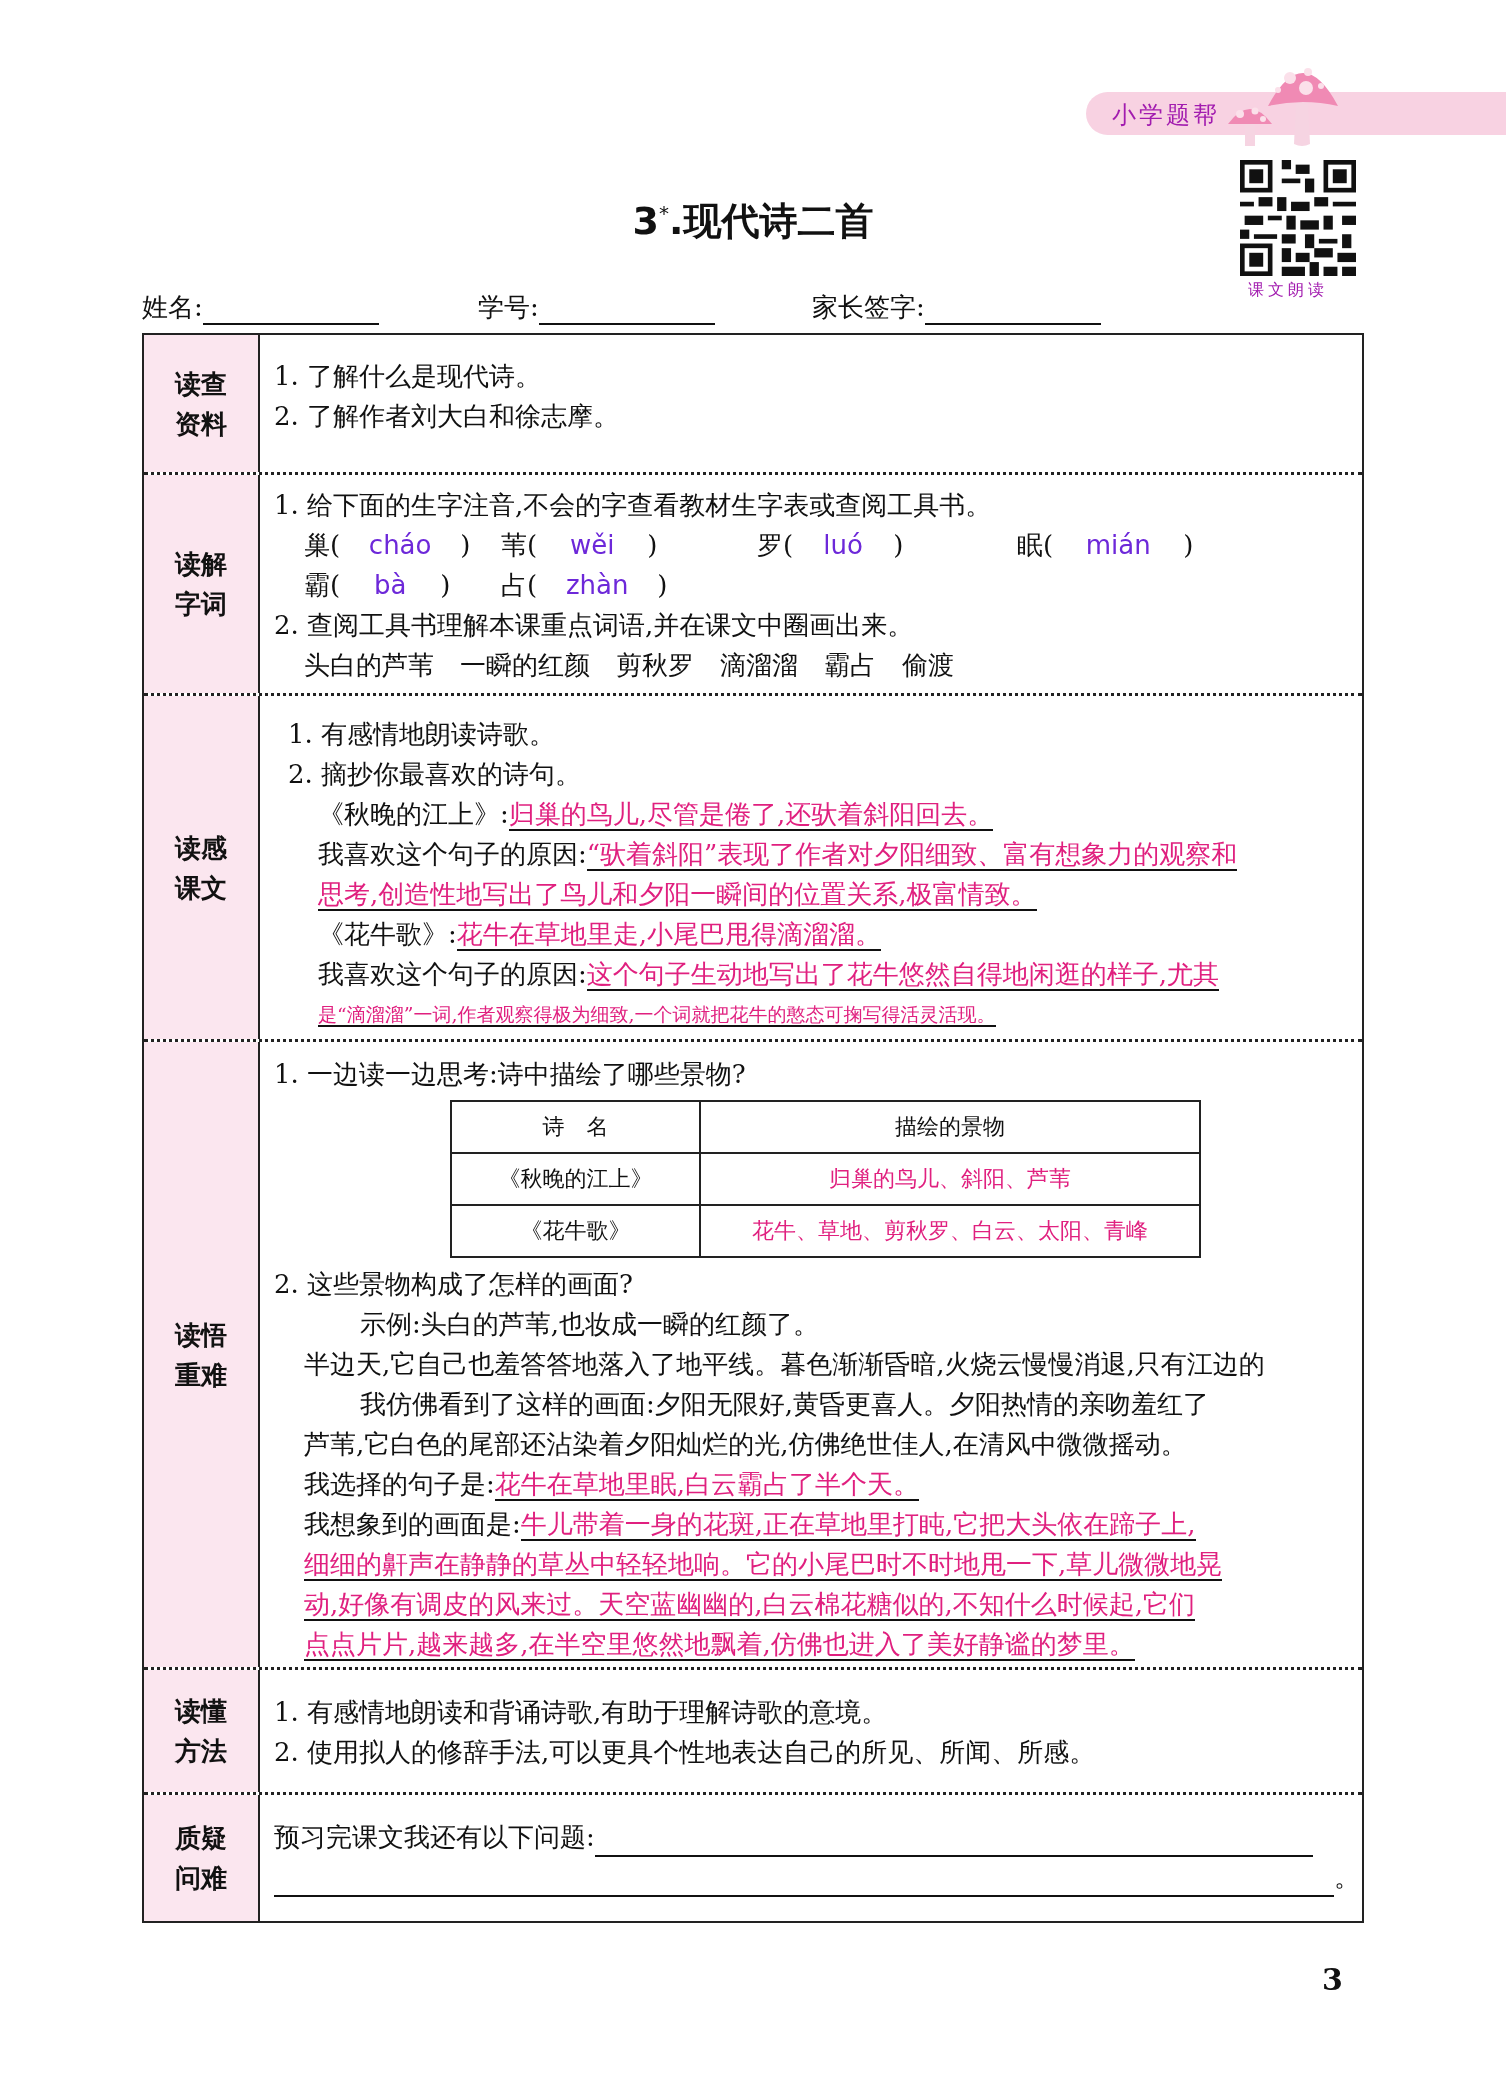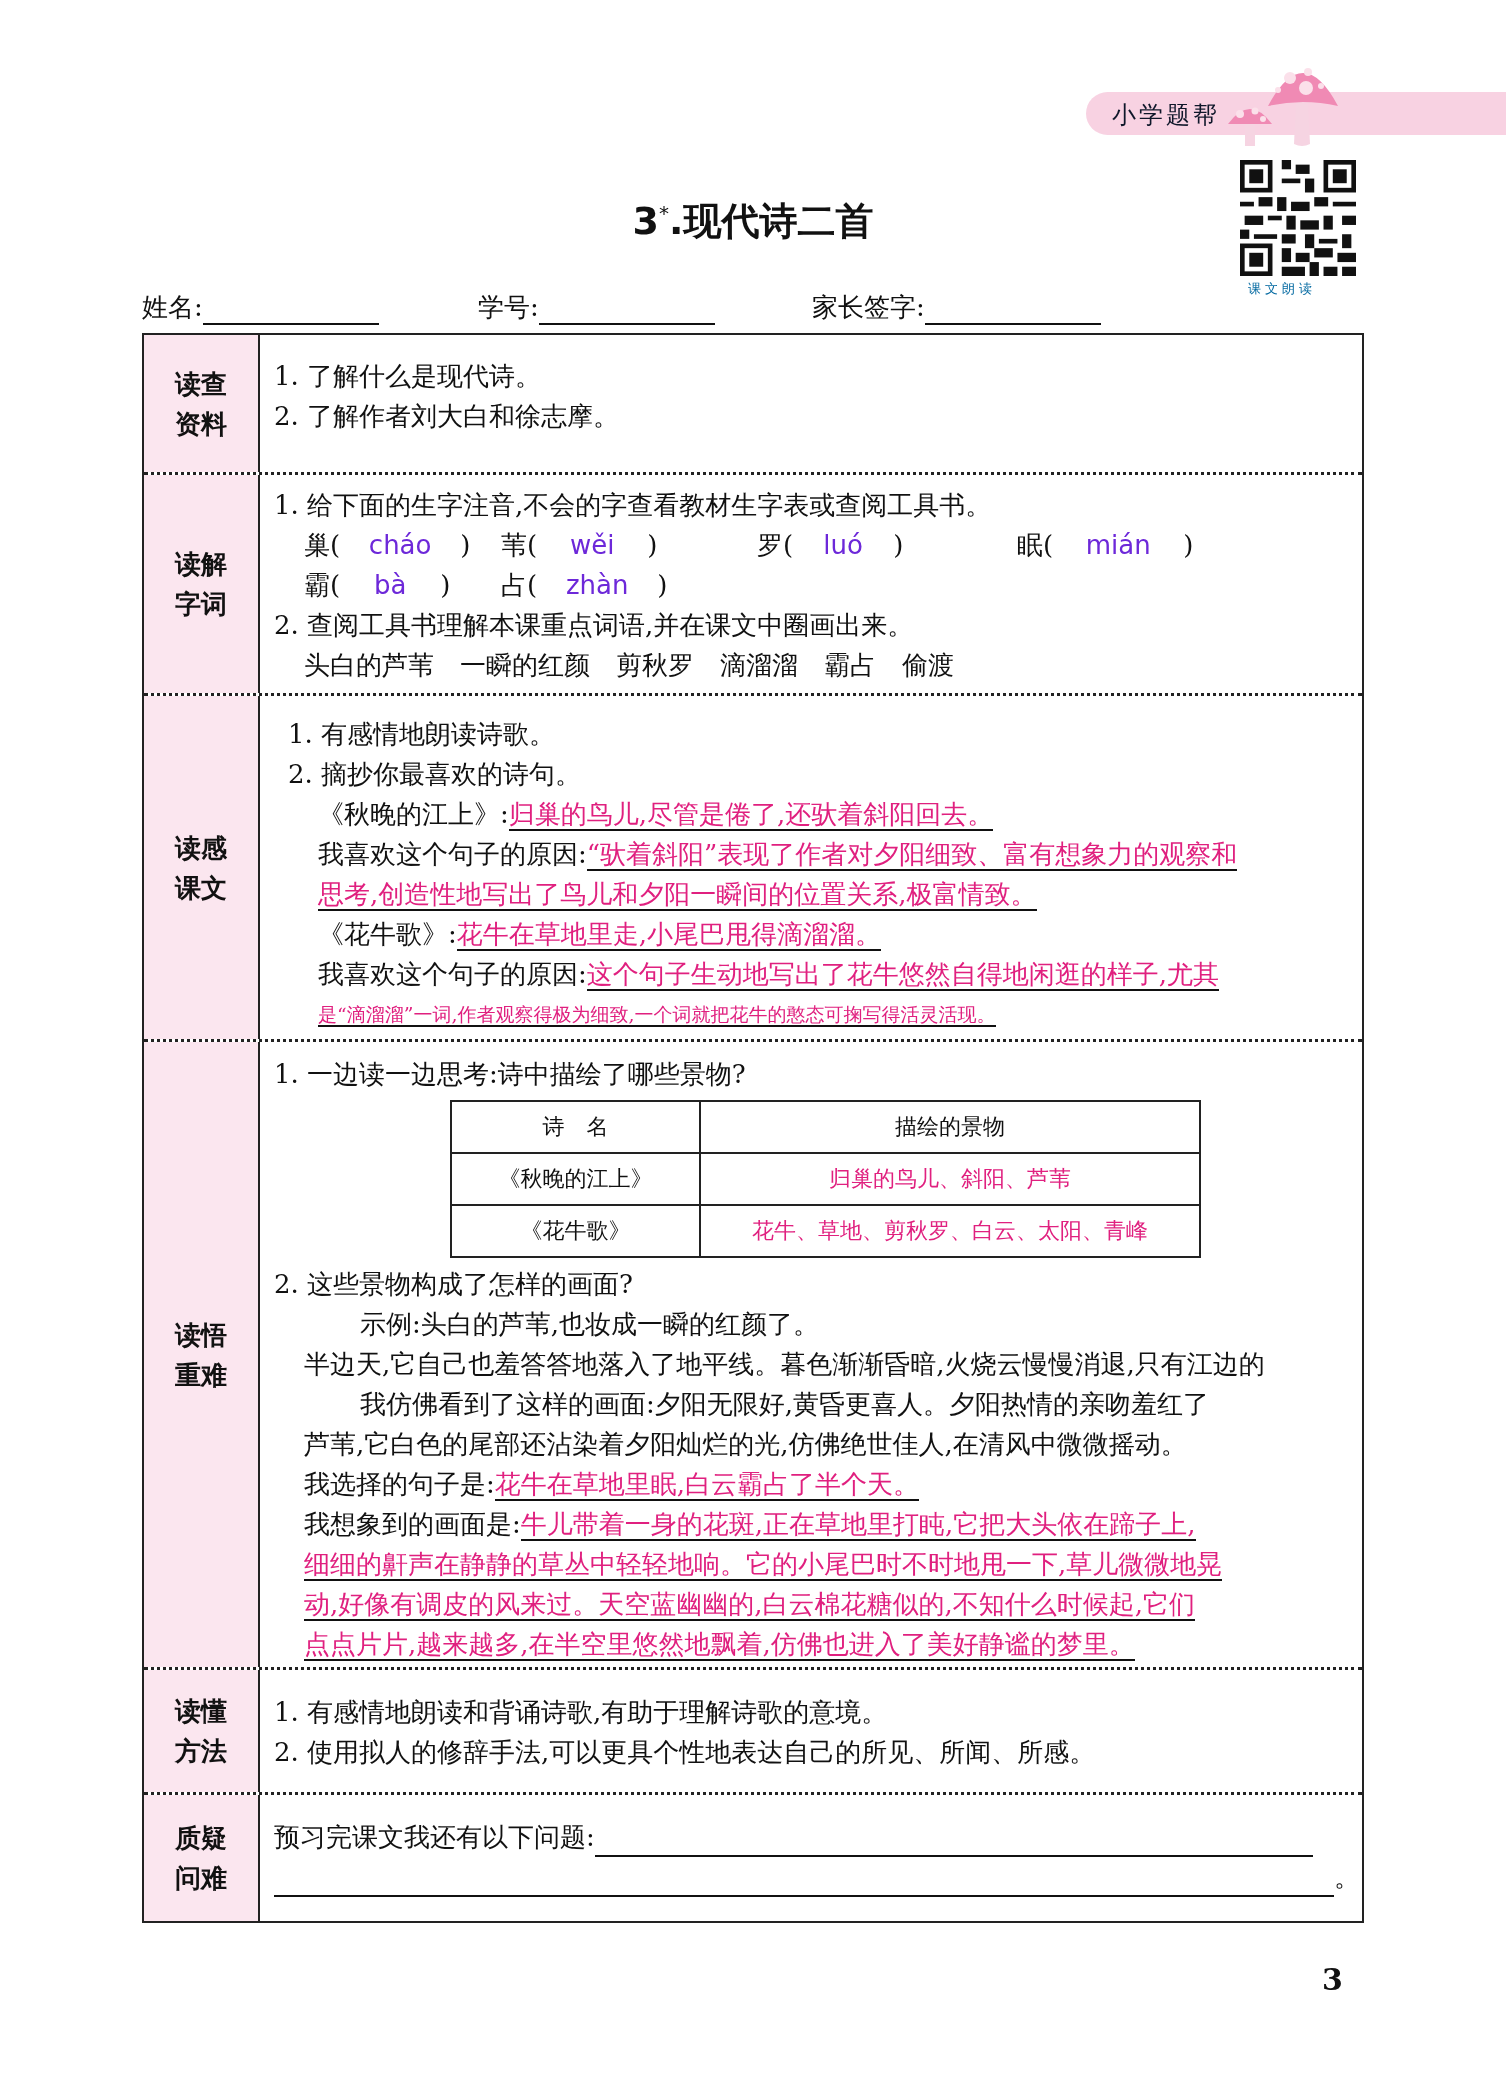--- a/index.html
+++ b/index.html
@@ -3,24 +3,24 @@
 <meta charset="utf-8">
 <style>
   html, body { margin:0; padding:0; background:#ffffff; }
   body { width:1506px; height:2095px; position:relative; overflow:hidden;
          font-family:"DejaVu Serif","Liberation Serif",serif; color:#111; }
 
   
   .brand-bar { position:absolute; left:1086px; top:92px; width:420px; height:43px;
                background:#f8d2e2; border-radius:22px 0 0 22px; }
   .brand-text { position:absolute; left:1112px; top:99px; font-size:24px; letter-spacing:3px;
-                font-family:"DejaVu Sans","Liberation Sans",sans-serif; color:#0f172a; }
+                font-family:"DejaVu Sans","Liberation Sans",sans-serif; color:#a21caf; }
   .mushroom { position:absolute; }
   .qr { position:absolute; left:1240px; top:160px; width:116px; height:116px; }
-  .qr-caption { position:absolute; left:1248px; top:280px; font-size:13px; letter-spacing:4px; color:#0369a1; }
+  .qr-caption { position:absolute; left:1248px; top:280px; font-size:16px; letter-spacing:4px; color:#a21caf; }
 
   .title { position:absolute; left:0; width:1506px; top:196px; text-align:center;
            font-family:"DejaVu Sans","Liberation Sans",sans-serif; font-size:38px; font-weight:bold; }
   .title sup { font-size:20px; font-weight:normal; }
 
   .infoline { position:absolute; top:290px; font-size:26px; }
   .infoline .blank { display:inline-block; border-bottom:2px solid #111; height:28px; vertical-align:bottom; }
 
   
   .sheet { position:absolute; left:142px; top:333px; width:1218px; border:2px solid #222; }

